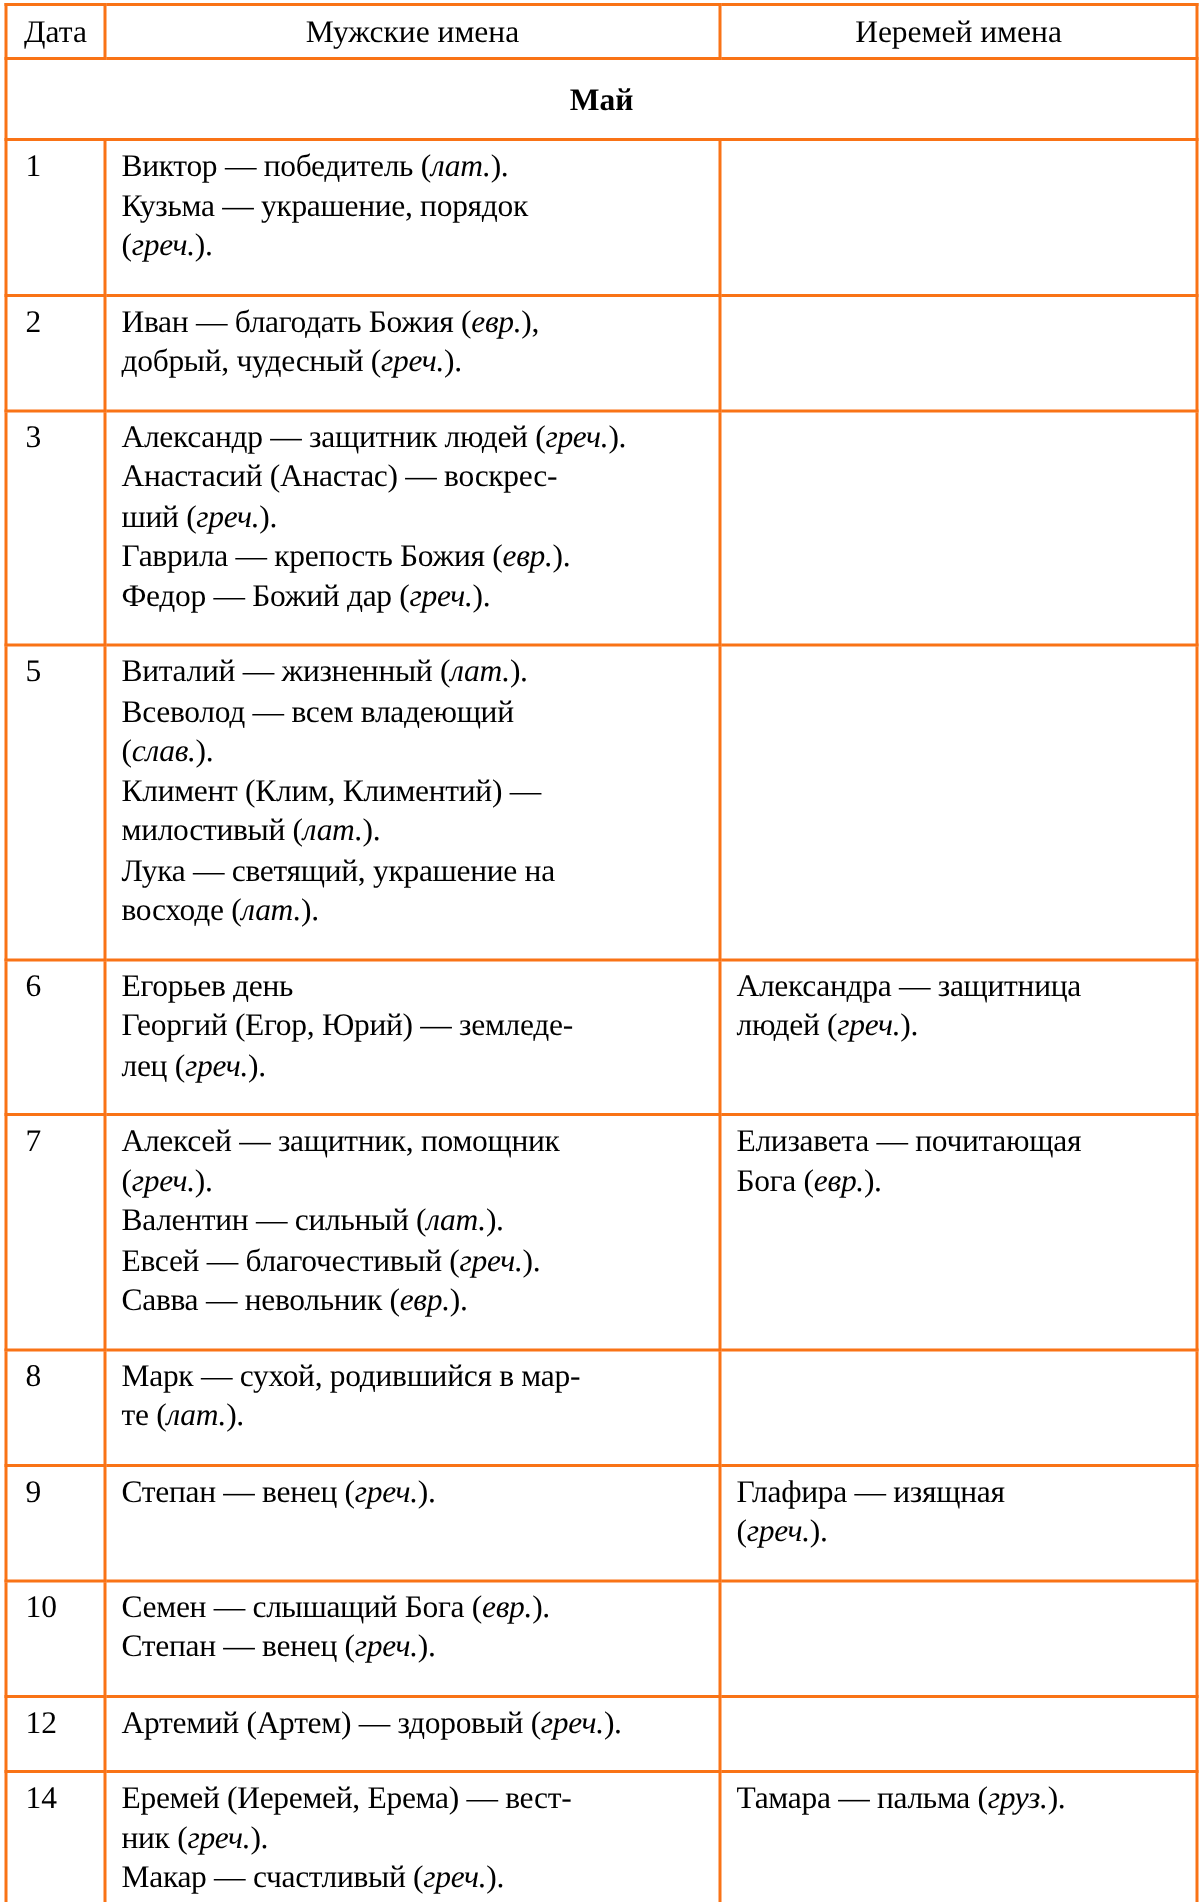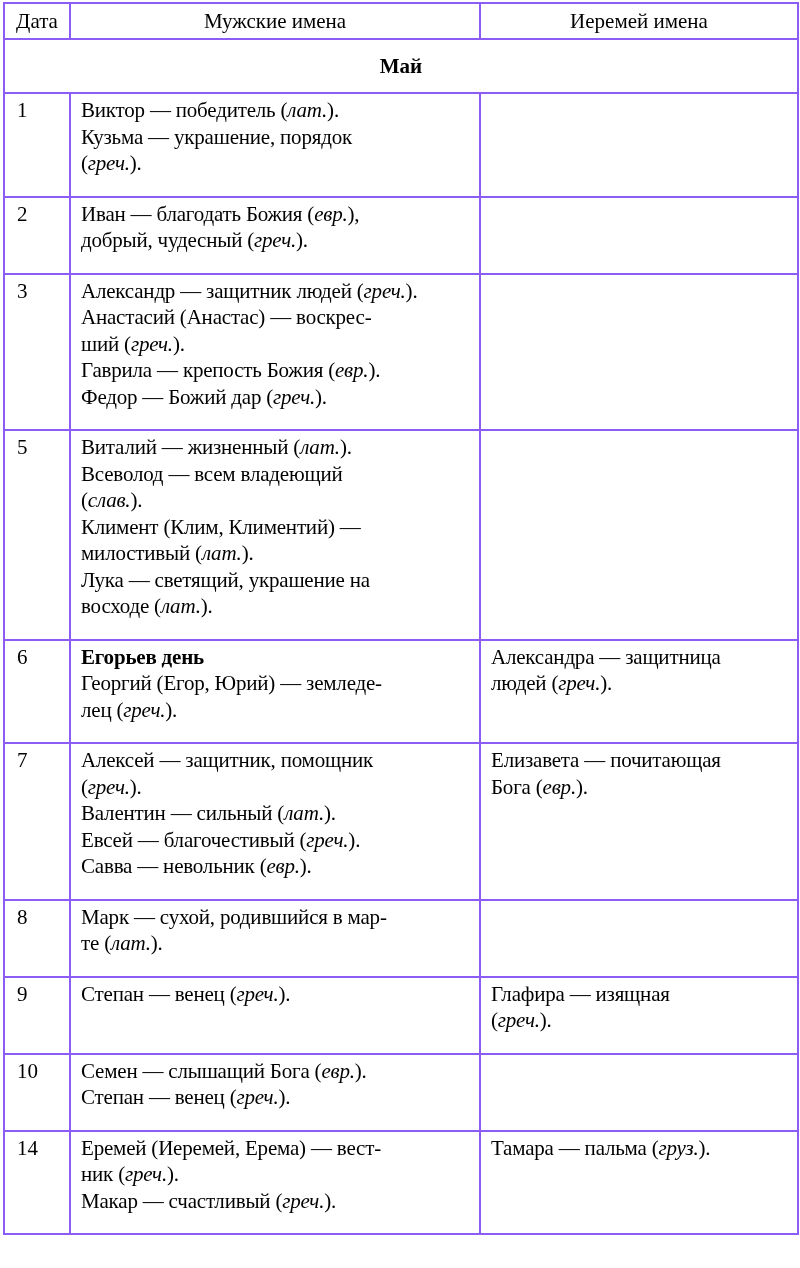--- a/index.html
+++ b/index.html
@@ -16,21 +16,21 @@
     border-collapse: collapse;
     table-layout: fixed;
     width: 794px;
     margin: 2px 3px 0 3px;
   }
   .names-table col.c-date   { width: 66px; }
   .names-table col.c-male   { width: 410px; }
   .names-table col.c-female { width: 318px; }
 
   .names-table th, .names-table td {
-    border: 2px solid #8b5cf6;
+    border: 2px solid #f97316;
     vertical-align: top;
     font-size: 21px;
     line-height: 26.5px;
   }
   .names-table th {
     font-weight: normal;
     text-align: center;
     padding: 4px 2px 3px 2px;
     white-space: nowrap;
   }
@@ -48,21 +48,21 @@
     padding: 3px 6px 19px 10px;
   }
   .name-line {
     white-space: nowrap;
     letter-spacing: -0.2px;
   }
   .lang-abbr {
     font-style: italic;
   }
   .holiday {
-    font-weight: bold;
+    font-weight: normal;
   }
 </style>
 </head>
 <body>
 
 <table class="names-table">
   <colgroup>
     <col class="c-date">
     <col class="c-male">
     <col class="c-female">
@@ -166,20 +166,27 @@
       </tr>
       <tr>
         <td class="date-cell">10</td>
         <td class="names-cell">
           <div class="name-line">Семен — слышащий Бога (<span class="lang-abbr">евр.</span>).</div>
           <div class="name-line">Степан — венец (<span class="lang-abbr">греч.</span>).</div>
         </td>
         <td class="names-cell"></td>
       </tr>
       <tr>
+        <td class="date-cell">12</td>
+        <td class="names-cell">
+          <div class="name-line">Артемий (Артем) — здоровый (<span class="lang-abbr">греч.</span>).</div>
+        </td>
+        <td class="names-cell"></td>
+      </tr>
+      <tr>
         <td class="date-cell">14</td>
         <td class="names-cell">
           <div class="name-line">Еремей (Иеремей, Ерема) — вест-</div>
           <div class="name-line">ник (<span class="lang-abbr">греч.</span>).</div>
           <div class="name-line">Макар — счастливый (<span class="lang-abbr">греч.</span>).</div>
         </td>
         <td class="names-cell">
           <div class="name-line">Тамара — пальма (<span class="lang-abbr">груз.</span>).</div>
         </td>
       </tr>

